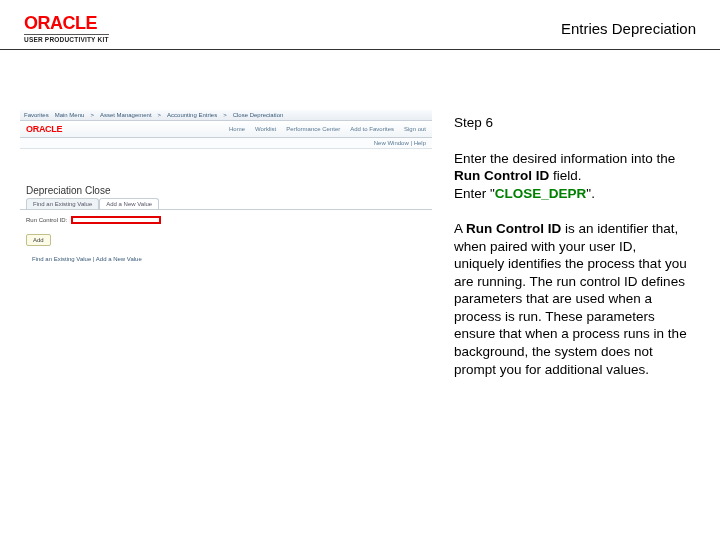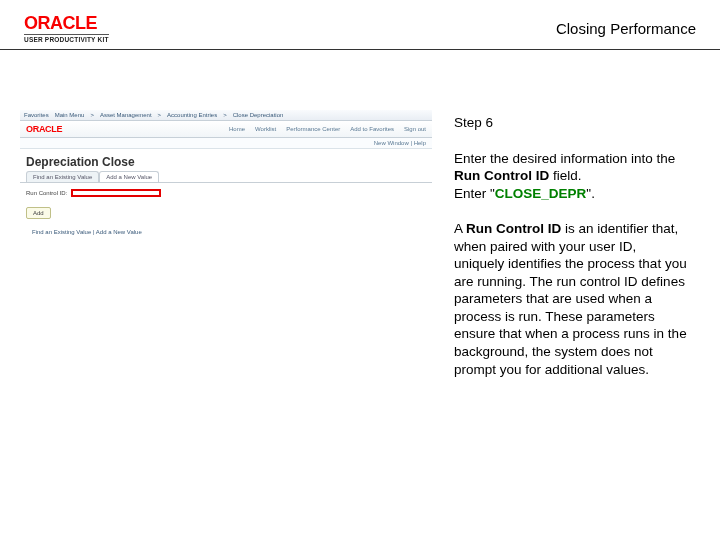--- a/index.html
+++ b/index.html
@@ -95,23 +95,24 @@
   .app-brandrow .spacer{flex:1}
   .app-sub {
     text-align: right;
     padding: 2px 6px;
     color: #5a7994;
     border-bottom: 1px solid #dbe3e9;
     background:#fafcfe;
   }
   .page-title {
     padding: 6px 6px 2px 6px;
-    font-weight: bold;
+    font-weight: normal;
     color: #333;
-    font-size: 12px;
+    font-size: 10px;
+    margin-top: 30px;
   }
   .tabs {
     display: flex;
     gap: 0;
     padding: 0 6px;
     border-bottom: 1px solid #c7cfd6;
   }
   .tab {
     background: #eef3f6;
     border: 1px solid #c7cfd6;
@@ -155,21 +156,21 @@
   }
 </style>
 </head>
 <body>
 
 <div class="header">
   <div class="logo-wrap">
     <div class="oracle-logo">ORACLE</div>
     <div class="upk-tag">USER PRODUCTIVITY KIT</div>
   </div>
-  <div class="header-title">Closing Performance</div>
+  <div class="header-title">Entries Depreciation</div>
 </div>
 
 <div class="content">
   <div class="screenshot-col">
     <div class="app">
       <div class="app-top">
         <span>Favorites</span>
         <span>Main Menu</span>
         <span>&gt;</span>
         <span>Asset Management</span>

